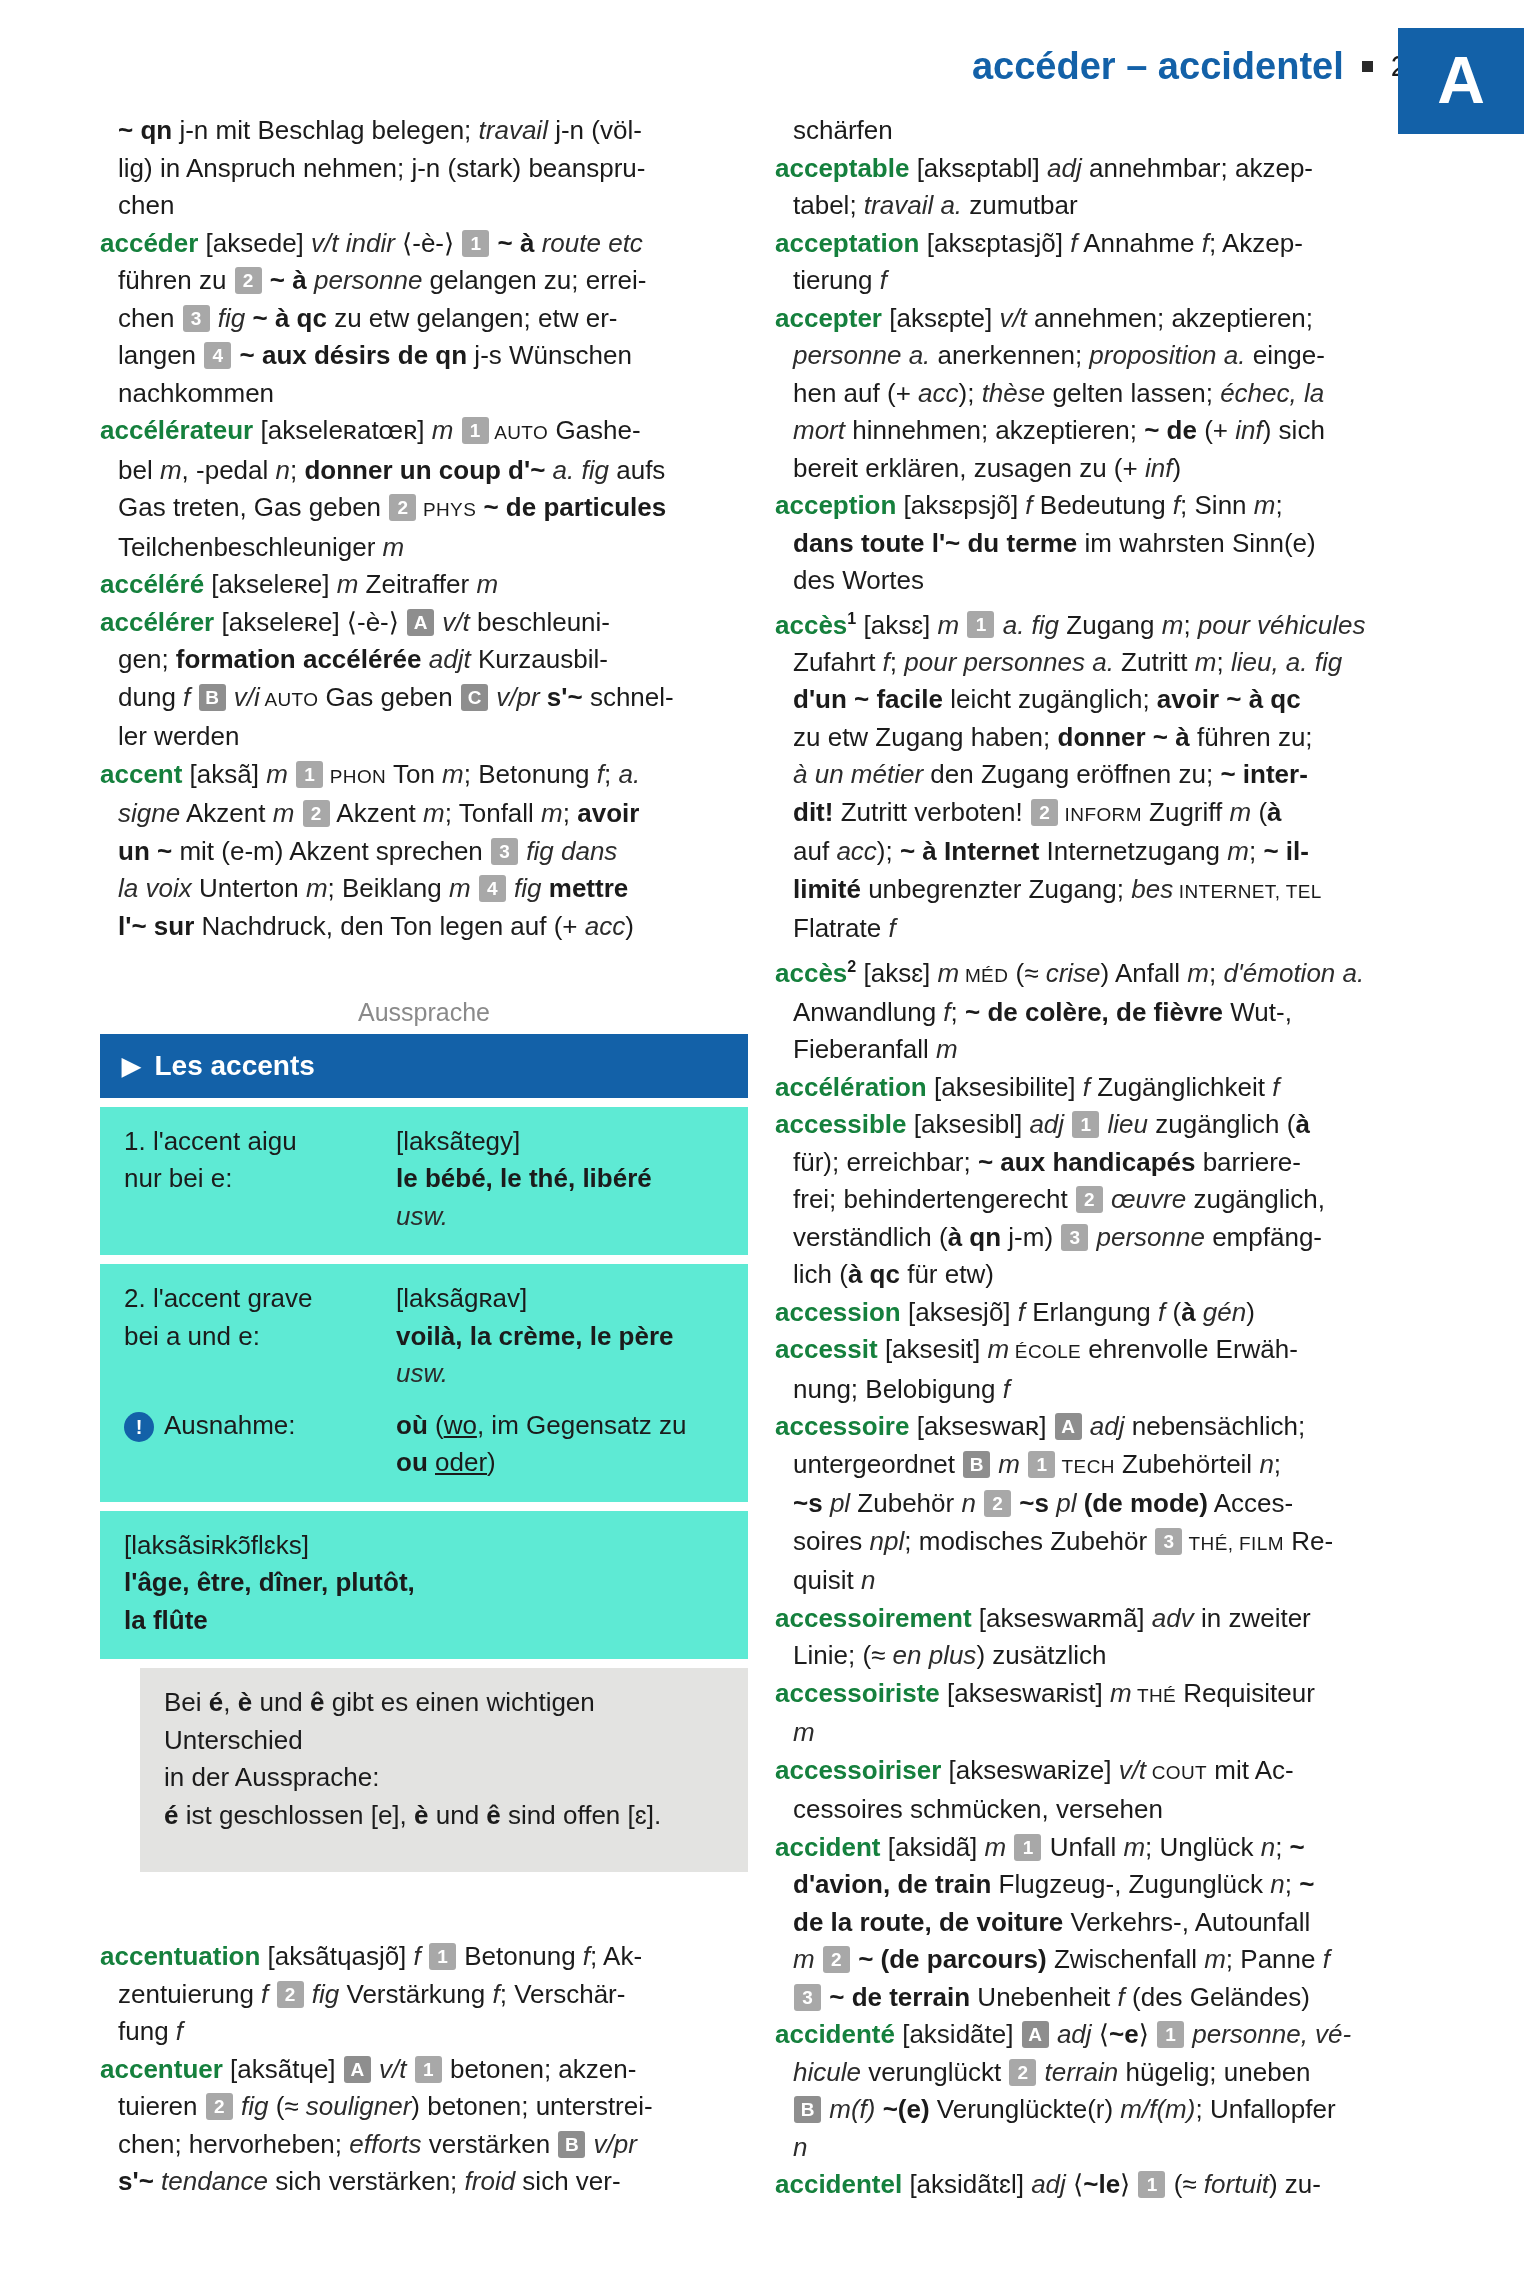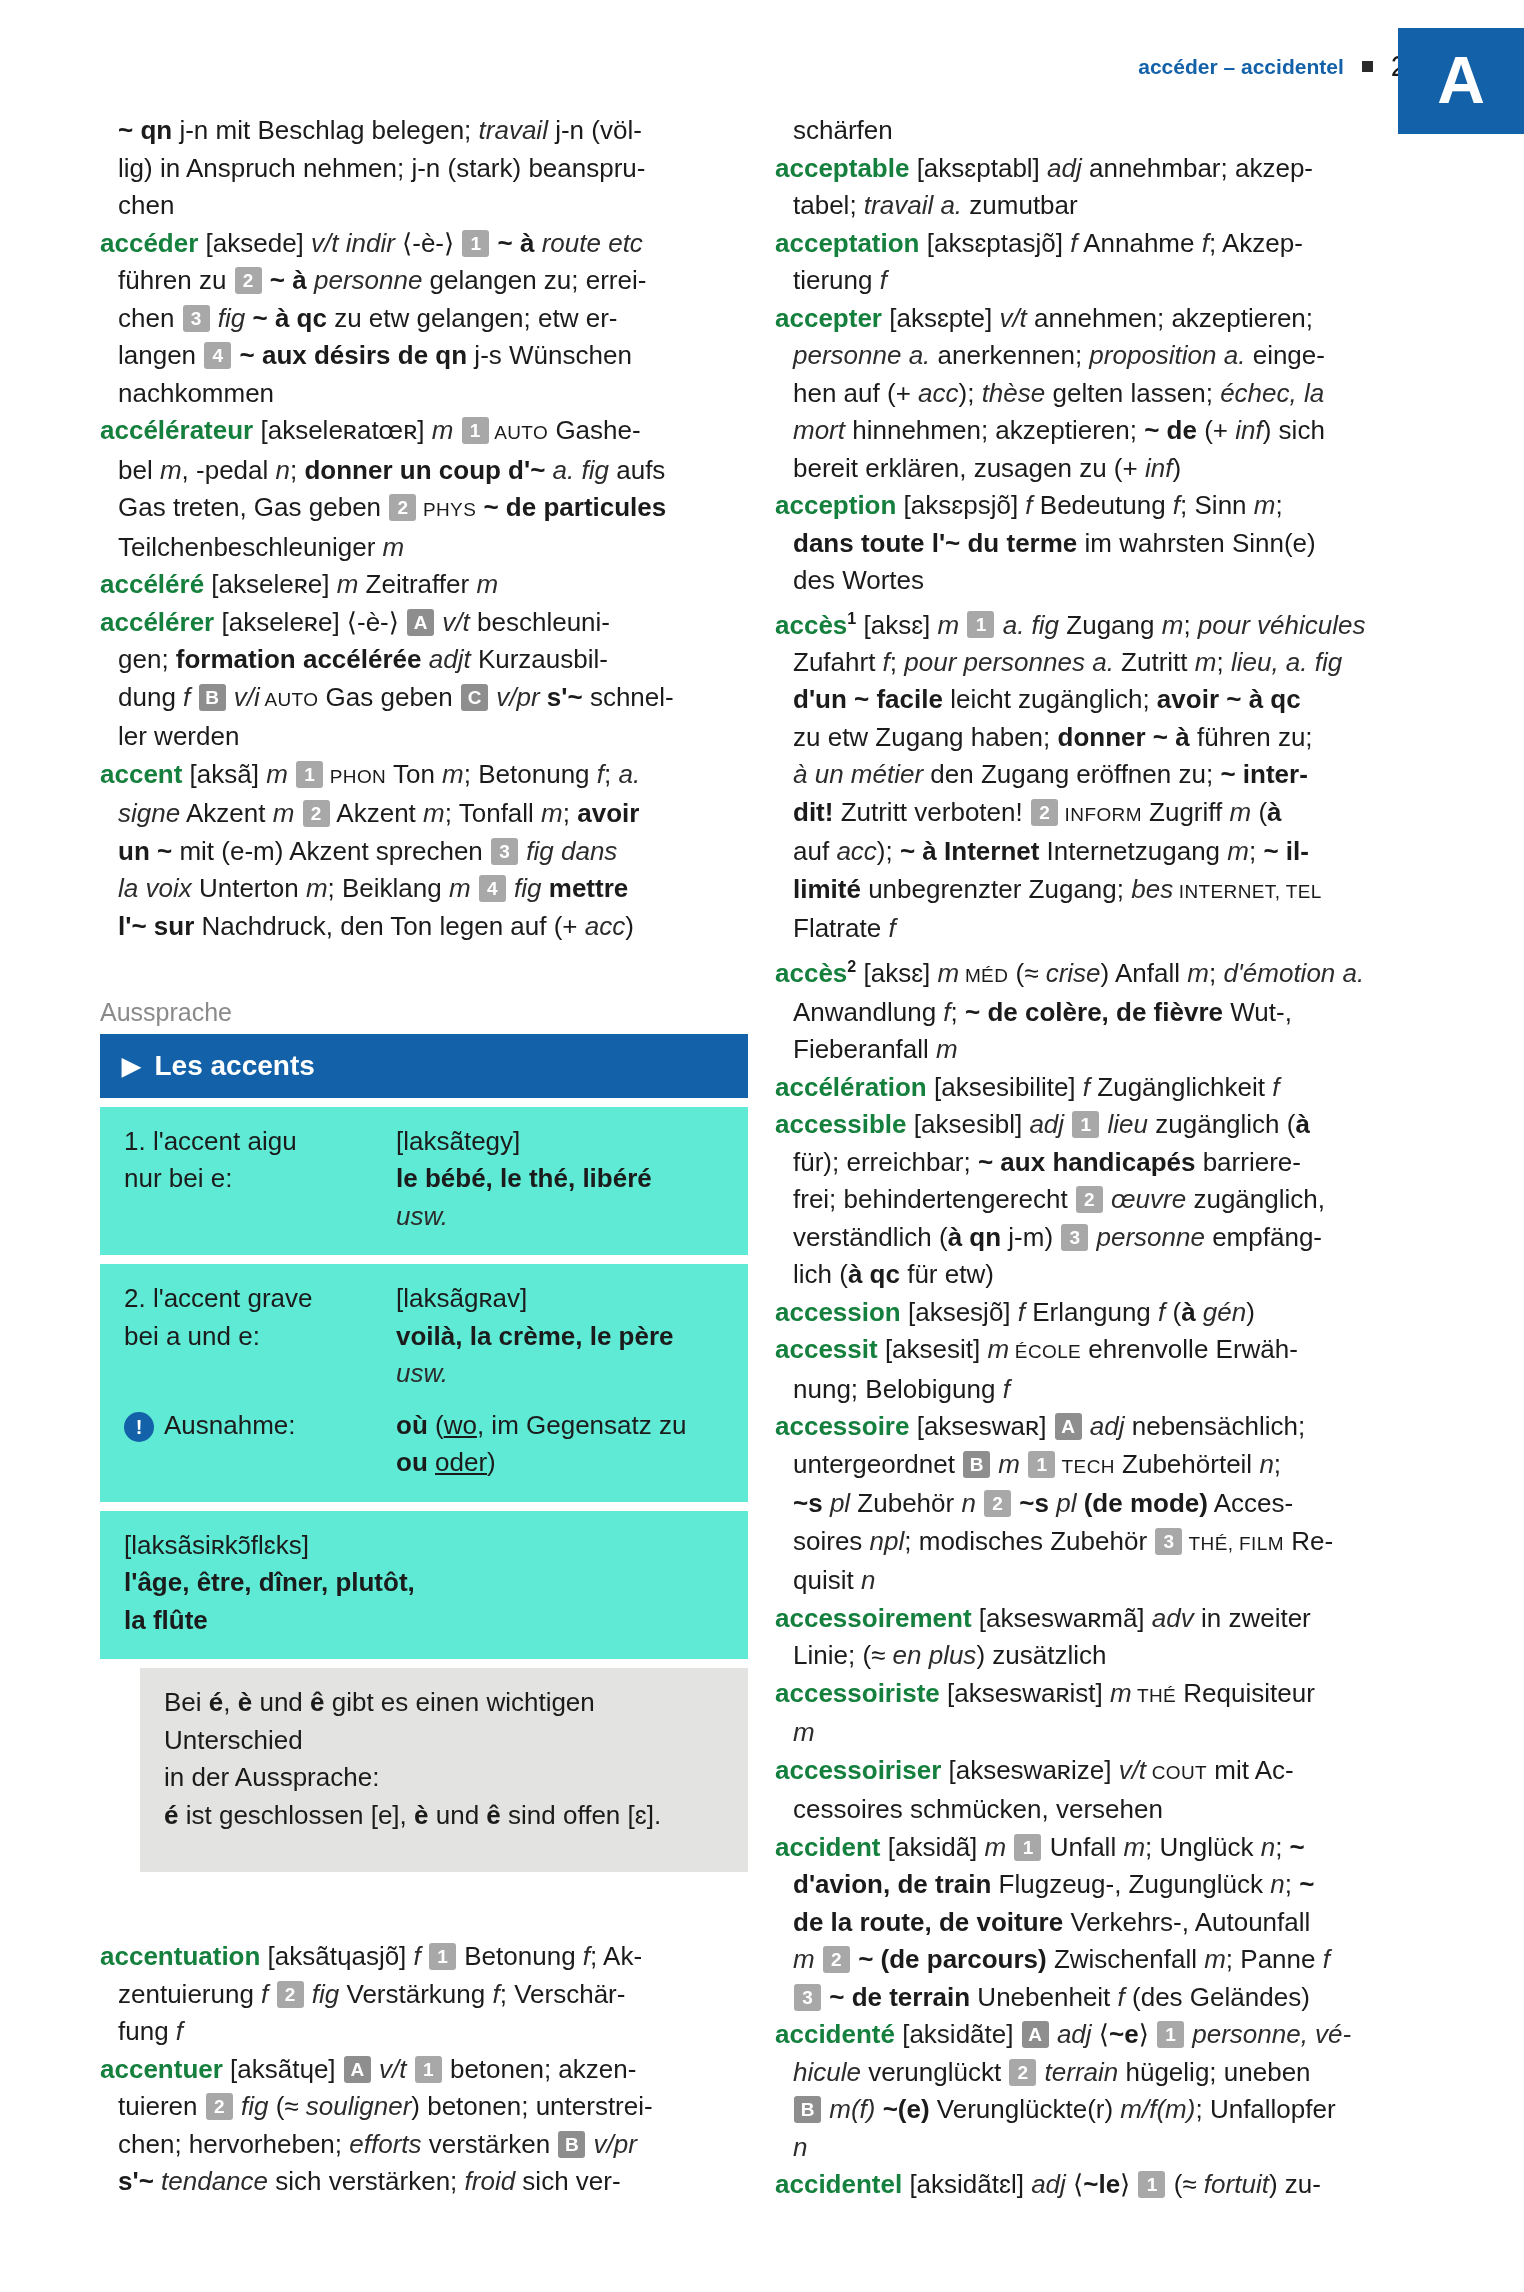--- a/index.html
+++ b/index.html
@@ -6,21 +6,21 @@
   body{background:#ffffff;}
   .page{
     position:relative;width:1524px;height:2292px;background:#ffffff;overflow:hidden;
     font-family:"Liberation Sans",sans-serif;font-size:26px;line-height:37.5px;color:#1b1b1b;
   }
   
   .runhead{
     position:absolute;left:775px;top:48px;width:648px;
     display:flex;justify-content:flex-end;align-items:center;gap:18px;
   }
-  .runhead .title{color:#1361a8;font-weight:bold;font-size:21px;}
+  .runhead .title{color:#1361a8;font-weight:bold;font-size:38px;}
   .runhead .bullet{width:11px;height:11px;background:#2a2a2a;display:inline-block;}
   .runhead .pagenum{font-size:29px;color:#1b1b1b;}
   .thumb{
     position:absolute;left:1398px;top:28px;width:126px;height:106px;background:#1361a8;
     color:#ffffff;font-weight:bold;font-size:66px;display:flex;align-items:center;justify-content:center;
   }
   
   .col{position:absolute;top:112px;width:648px;}
   #col-left{left:100px;}
   #col-right{left:775px;}
@@ -35,21 +35,21 @@
   .r-sup{vertical-align:super;font-size:0.62em;font-weight:bold;}
   .r-n,.r-l{
     display:inline-block;width:27px;height:27px;line-height:27px;border-radius:3px;
     text-align:center;text-indent:0;color:#ffffff;font-weight:bold;font-size:19px;
     vertical-align:2px;margin:0 1px;
   }
   .r-n{background:#a8a8a8;}
   .r-l{background:#8e8e8e;}
   
   .boxwrap{margin-top:52px;margin-bottom:66px;}
-  .box-label{color:#8a8a8a;text-align:left;font-size:25px;line-height:30px;margin-bottom:7px;}
+  .box-label{color:#8a8a8a;text-align:center;font-size:25px;line-height:30px;margin-bottom:7px;}
   .box-header{
     background:#1361a8;color:#ffffff;font-weight:bold;font-size:28px;
     padding:13px 22px;display:flex;align-items:center;gap:14px;
   }
   .box-header .tri{font-size:24px;}
   .box-section{background:#5eead4;margin-top:9px;padding:16px 24px 20px 24px;}
   .box-row{display:flex;}
   .box-row + .box-row{margin-top:14px;}
   .box-cell-left{width:272px;flex:none;}
   .box-cell-right{flex:1;}

